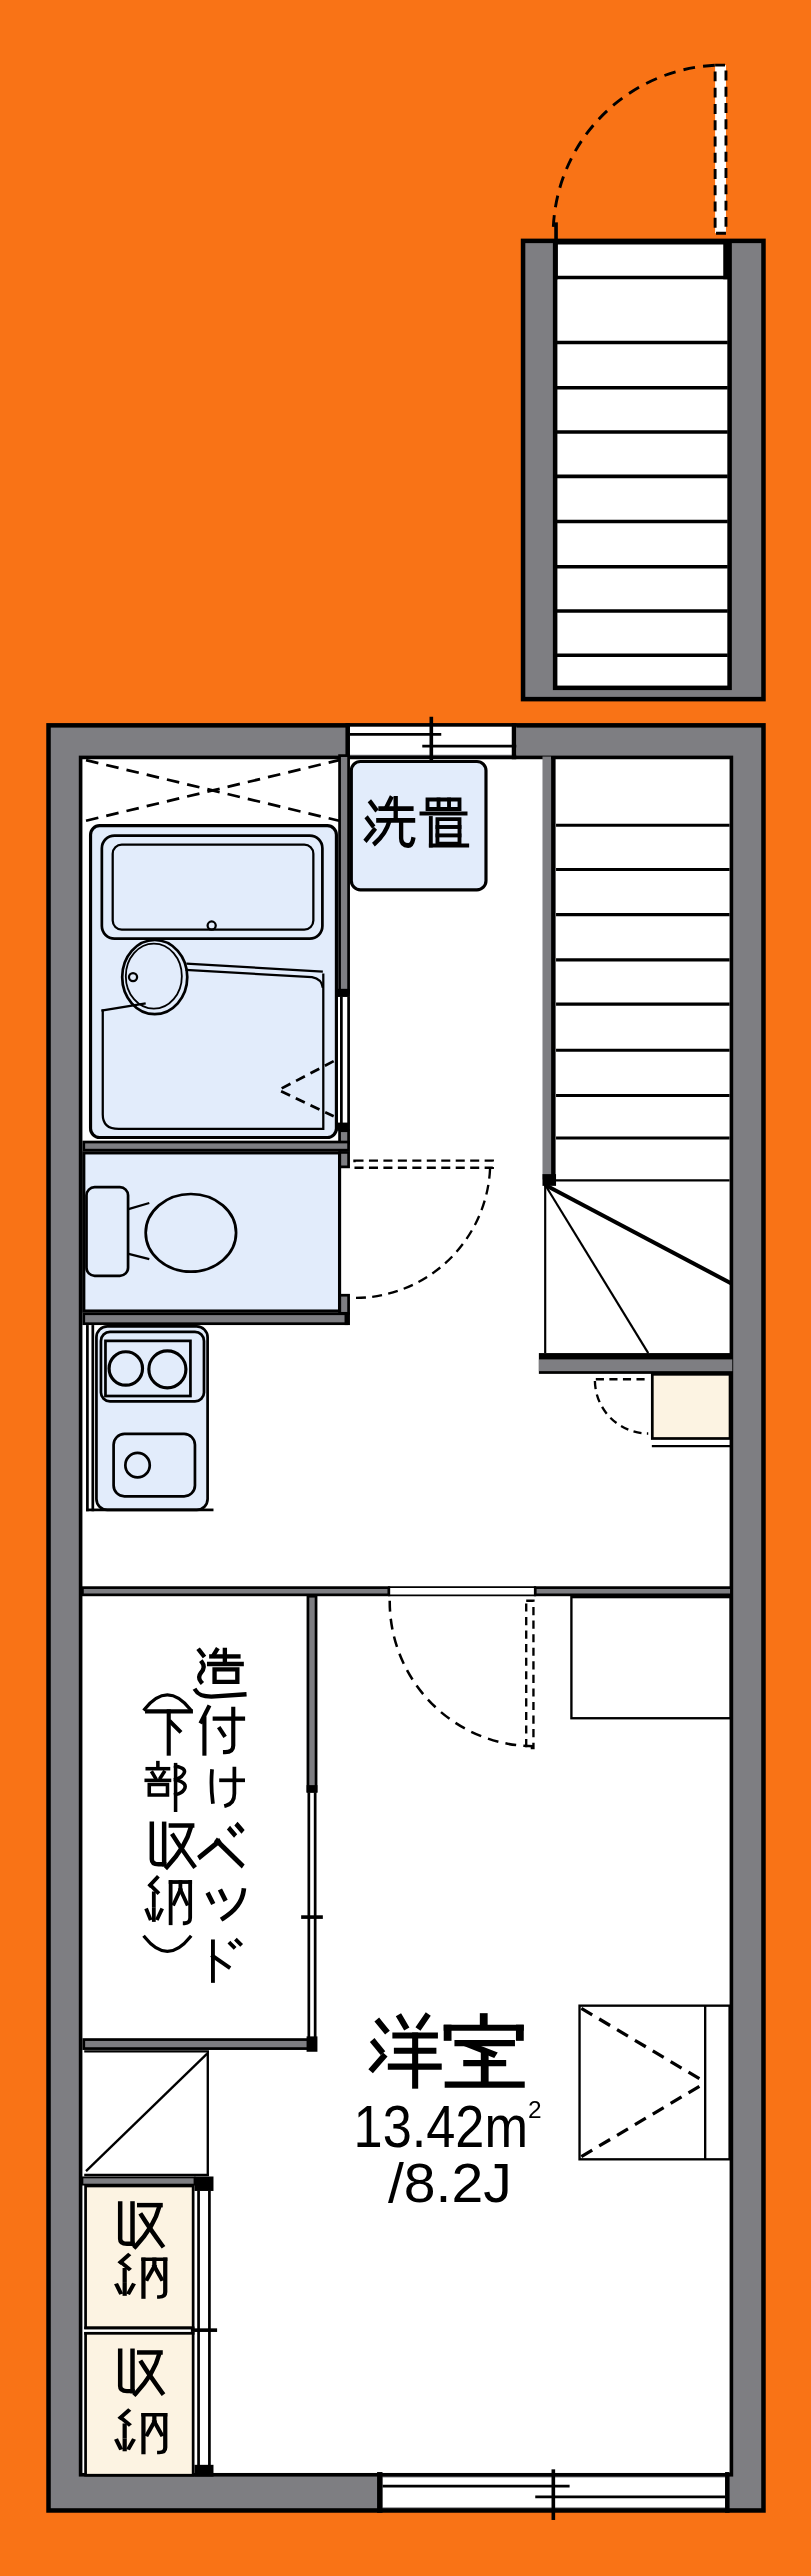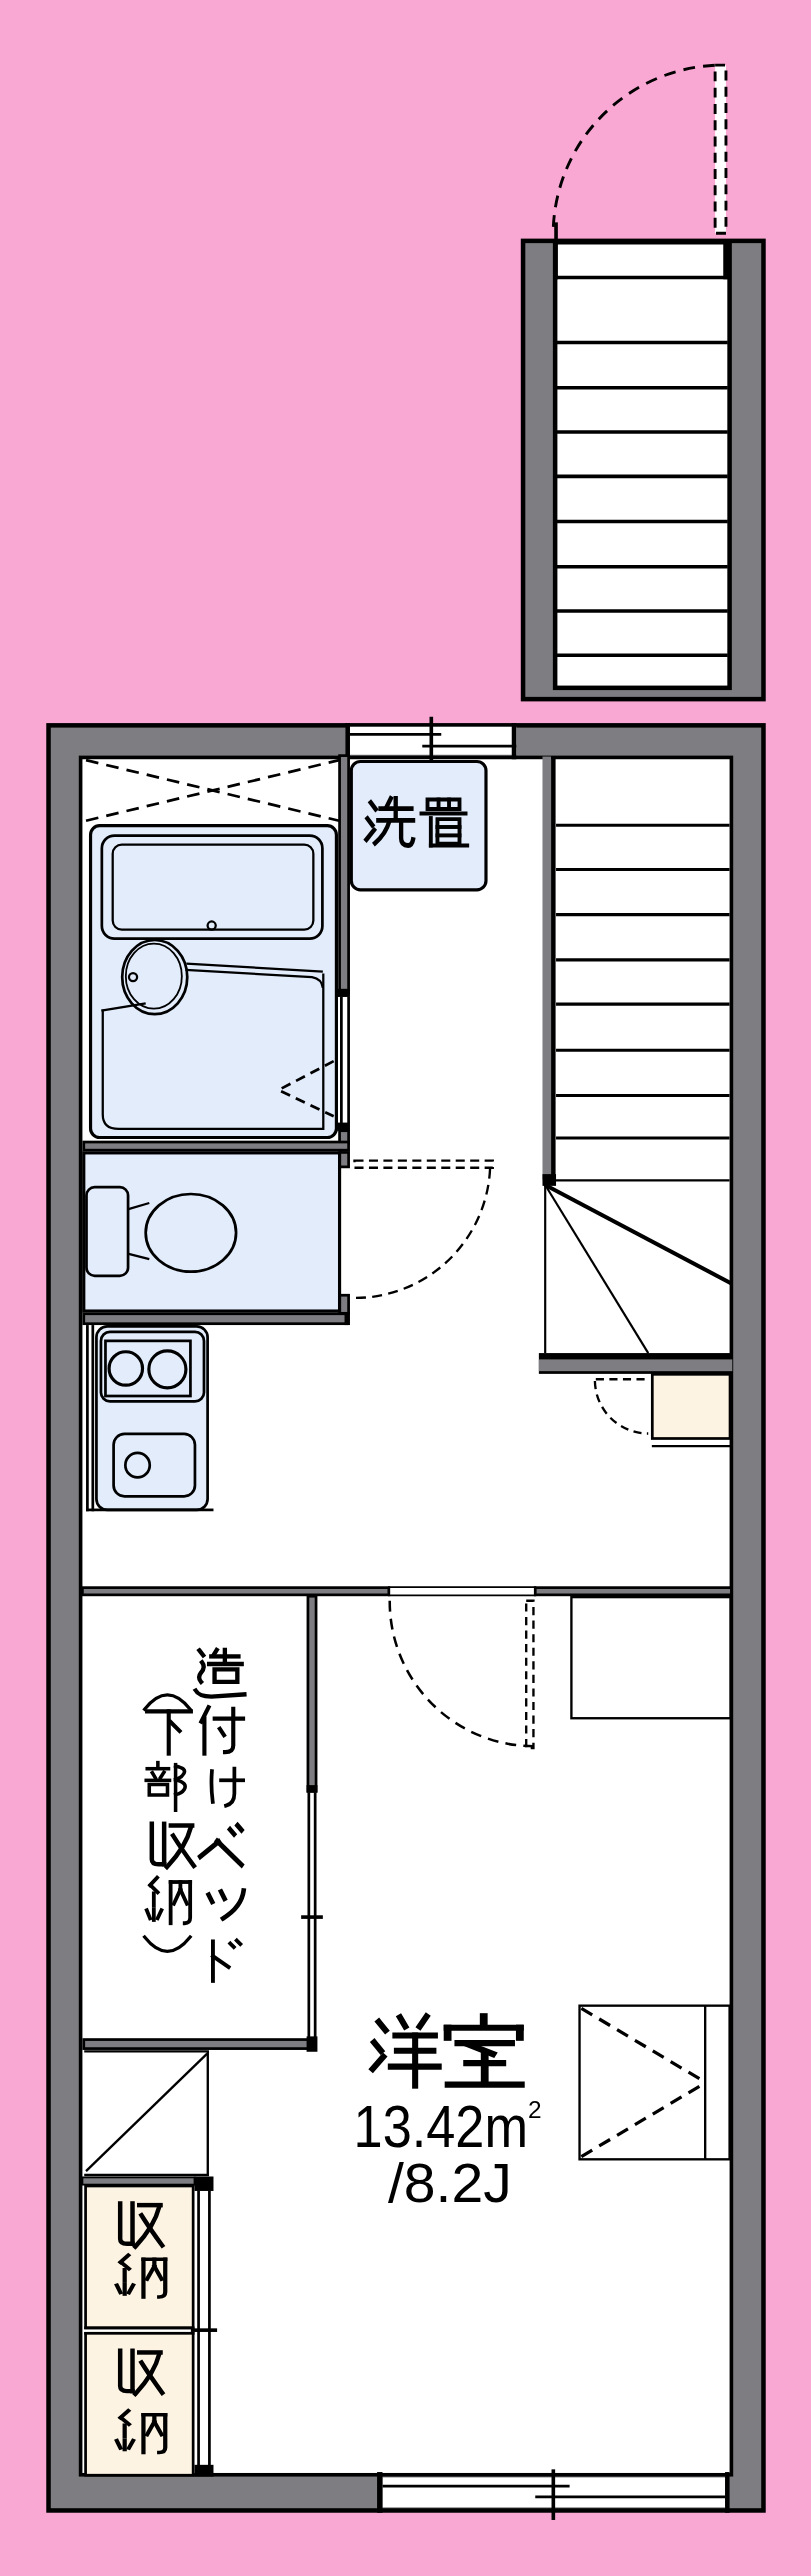--- a/index.html
+++ b/index.html
@@ -1,16 +1,16 @@
 <!DOCTYPE html>
 <html style="font-size:14.5px"><head>
 <meta charset="utf-8">
 <style>
 html,body{margin:0;padding:0;background:#fff;}
-#plan{position:relative;width:812px;height:2576px;background:#f9a8d4;font-family:"Liberation Sans", sans-serif;}
+#plan{position:relative;width:812px;height:2576px;background:#f97316;font-family:"Liberation Sans", sans-serif;}
 </style>
 </head>
 <body>
 <div id="plan">
 <svg width="812" height="2576" viewBox="0 0 898 2850">
 <defs>
 <g id="g-sen" stroke="#000" stroke-width="8" fill="none" stroke-linecap="square">
 <path d="M20 12 L29 23"></path>
           <path d="M14 39 L23 50"></path>
           <path d="M12 74 L26 58"></path>

